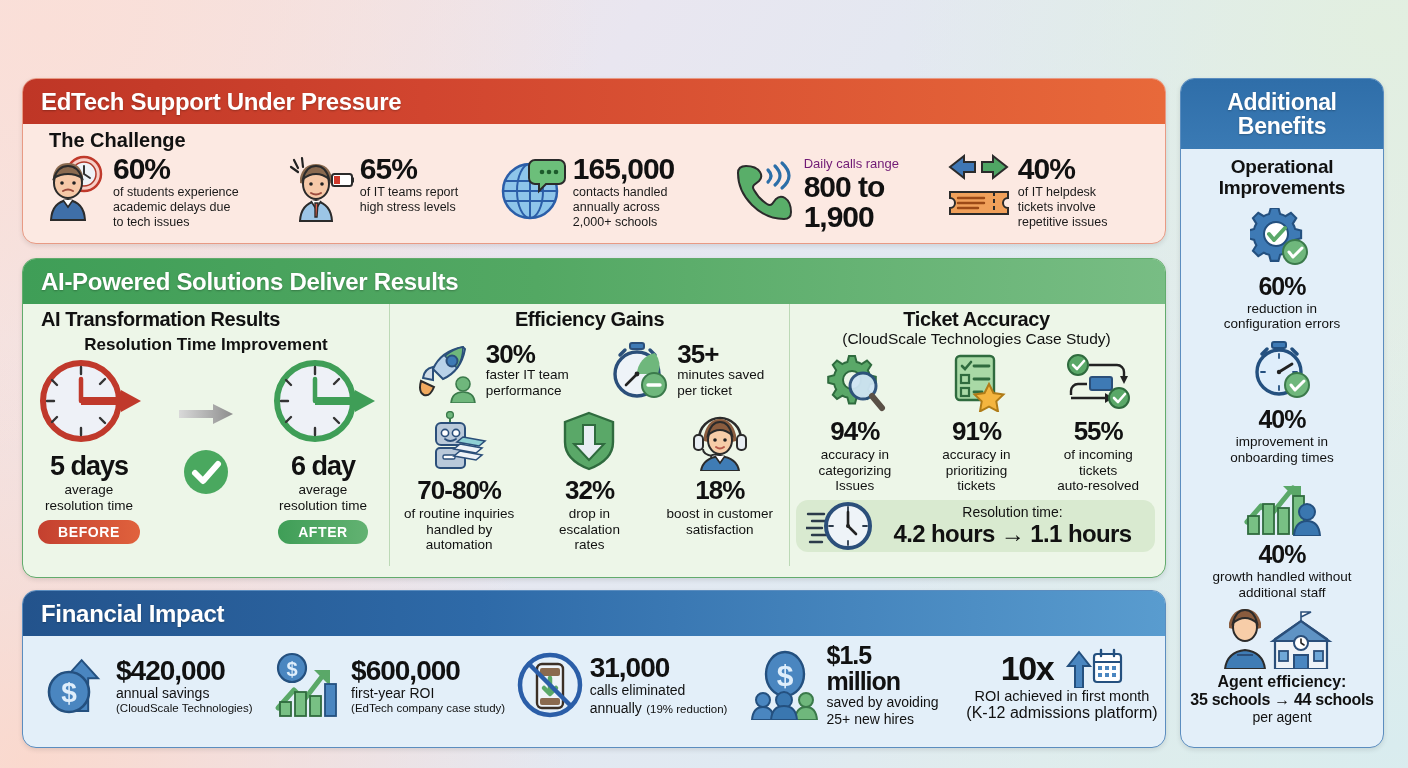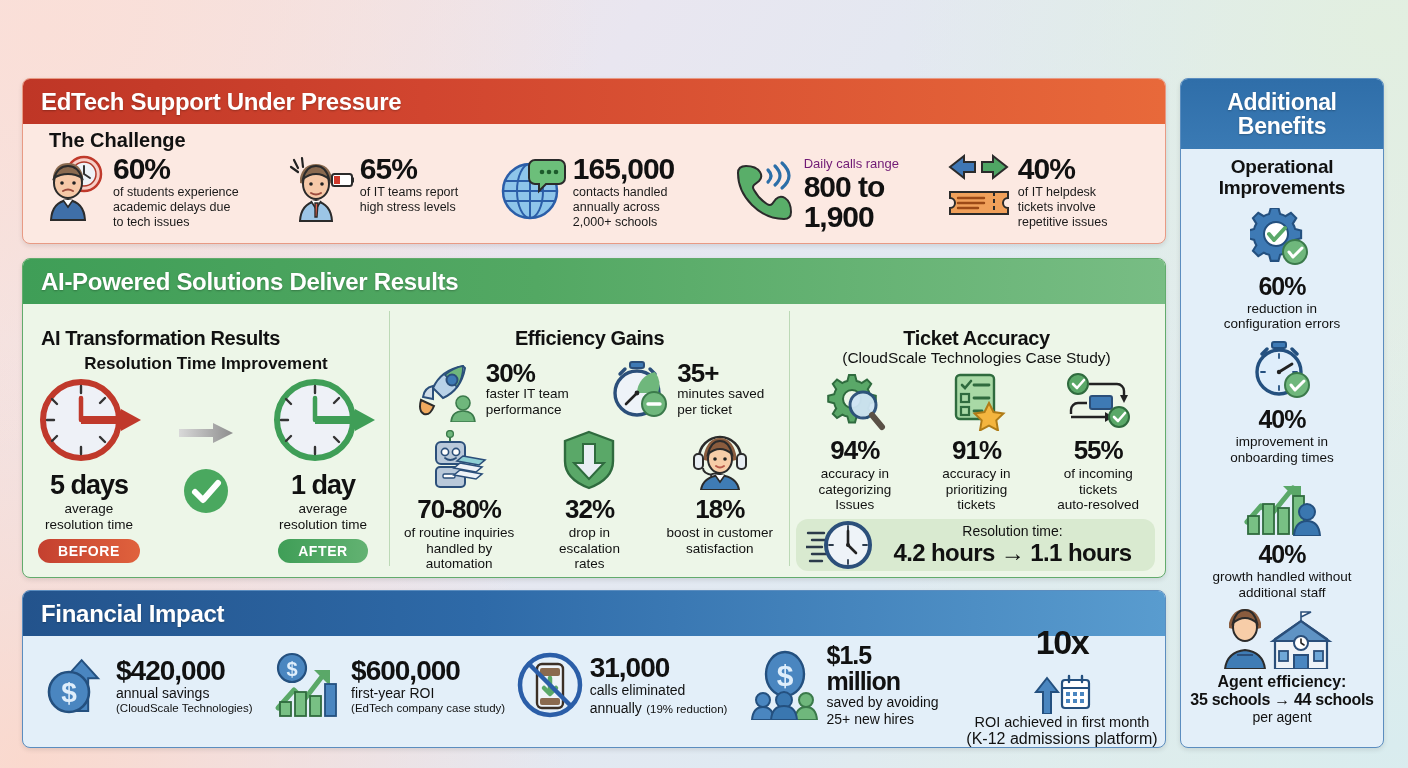--- a/index.html
+++ b/index.html
@@ -20,21 +20,21 @@
   
   .title {
     position: absolute; left: 0; top: 12px; width: 1408px;
     text-align: center;
     font-size: 43px; font-weight: bold; letter-spacing: -0.6px;
     color: #0d0d0d;
     text-shadow: 1px 1px 0 rgba(255,255,255,.45);
   }
 
   
-  .panel { position: absolute; border-radius: 8px; overflow: hidden;
+  .panel { position: absolute; border-radius: 14px; overflow: hidden;
            box-shadow: 0 2px 5px rgba(0,0,0,.10); }
   .panel-head { height: 45px; display: flex; align-items: center;
                 padding-left: 18px; color: #fff; font-size: 24px; font-weight: bold;
                 letter-spacing: -0.3px; text-shadow: 0 1px 2px rgba(0,0,0,.25); }
   .panel-body { padding: 10px 14px 12px; }
 
   
   #pressure { left: 22px; top: 78px; width: 1144px; height: 166px;
               border: 1.5px solid #e89a84; background: #fce9e2; }
   #pressure .panel-head { background: linear-gradient(90deg,#bf3626 0%, #d1452f 35%, #e8693a 100%); }
@@ -45,21 +45,21 @@
   .stat .txt .big { font-size: 30px; font-weight: bold; line-height: 1.02; letter-spacing:-1px;}
   .stat .txt .small { font-size: 12.5px; line-height: 1.22; color:#1a1a1a; }
   .stat .txt .tiny { font-size: 11px; line-height: 1.2; color:#701a75; }
   .ico { flex: 0 0 auto; display:block; }
 
   
   #ai { left: 22px; top: 258px; width: 1144px; height: 320px;
         border: 1.5px solid #62ab6c; background: #edf6e8; }
   #ai .panel-head { background: linear-gradient(90deg,#3f9e57 0%, #53a863 45%, #78bd84 100%); }
   .cols { display: flex; height: 262px; }
-  .col { position: relative; padding-top: 16px; margin-top: 7px; }
+  .col { position: relative; padding-top: 4px; }
   .col + .col { border-left: 1.5px solid #bcd9b6; }
   .col-h { text-align: center; font-size: 20px; font-weight: bold; letter-spacing:-.4px; }
   .col-sub { text-align: center; font-size: 15.5px; margin-top:-1px; }
   .col-h2 { text-align: center; font-size: 17px; font-weight: bold; margin-top: 4px; }
 
   .ba { display:flex; align-items:center; justify-content:space-between; gap: 4px; margin-top: 2px; }
   .ba-item { text-align:center; width: 132px; }
   .ba-item .num { font-size: 27px; font-weight: bold; letter-spacing:-1px; }
   .ba-item .lbl { font-size: 13.5px; line-height: 1.15; }
   .pill { display:inline-block; margin-top: 7px; padding: 4px 20px; border-radius: 14px;
@@ -290,21 +290,21 @@
                   <path d="M79 44 h7"></path>
                 <path d="M76 22 l-5 5"></path>
                   <path d="M28 60 l-5 5"></path>
                   <path d="M28 28 l-5-5"></path>
                   <path d="M76 66 l-5-5"></path>
               </g>
               <path d="M52 44 V22" stroke="#3f9e57" stroke-width="4.5" stroke-linecap="round"></path>
               <path d="M52 44 H96" stroke="#3f9e57" stroke-width="8" stroke-linecap="butt"></path>
               <path d="M92 33 l20 11 l-20 11z" fill="#3f9e57"></path>
             </svg>
-            <div class="num">1 day</div>
+            <div class="num">6 day</div>
             <div class="lbl" style="white-space:pre-line;">average
 resolution time</div>
             <span class="pill after">AFTER</span>
           </div>
         </div>
       </div>
 
       <div class="col" style="width:400px;">
         <div class="col-h">Efficiency Gains</div>
         <div class="grid2" style="margin-top:6px;">
@@ -548,21 +548,21 @@
         </svg>
         <span>
           <span class="num small2" style="display:block;">$1.5</span>
           <span class="num small2" style="display:block;">million</span>
           <span class="lbl" style="display:block;white-space:pre-line;">saved by avoiding
 25+ new hires</span>
         </span>
       </div>
 
       <div style="width:200px;text-align:center;">
-        <div style="display:flex;align-items:center;justify-content:center;gap:12px;flex-direction:column;">
+        <div style="display:flex;align-items:center;justify-content:center;gap:12px;">
           <span class="num" style="font-size:34px;font-weight:bold;letter-spacing:-1.5px;">10x</span>
           <svg width="58" height="40" viewBox="0 0 58 40">
             <path d="M10 40 v-22 h-7 l11-14 l11 14 h-7 v22z" fill="#4a86c0" stroke="#24507f" stroke-width="2"></path>
             <rect x="29" y="6" width="27" height="28" rx="3" fill="#fff" stroke="#24507f" stroke-width="2.2"></rect>
             <path d="M29 14 h27" stroke="#24507f" stroke-width="2"></path>
             <path d="M36 2 v6 M49 2 v6" stroke="#24507f" stroke-width="2.4" stroke-linecap="round"></path>
             <g fill="#4a86c0">
               <rect x="33" y="18" width="4" height="4"></rect>
                 <rect x="40" y="18" width="4" height="4"></rect>
                 <rect x="47" y="18" width="4" height="4"></rect>

